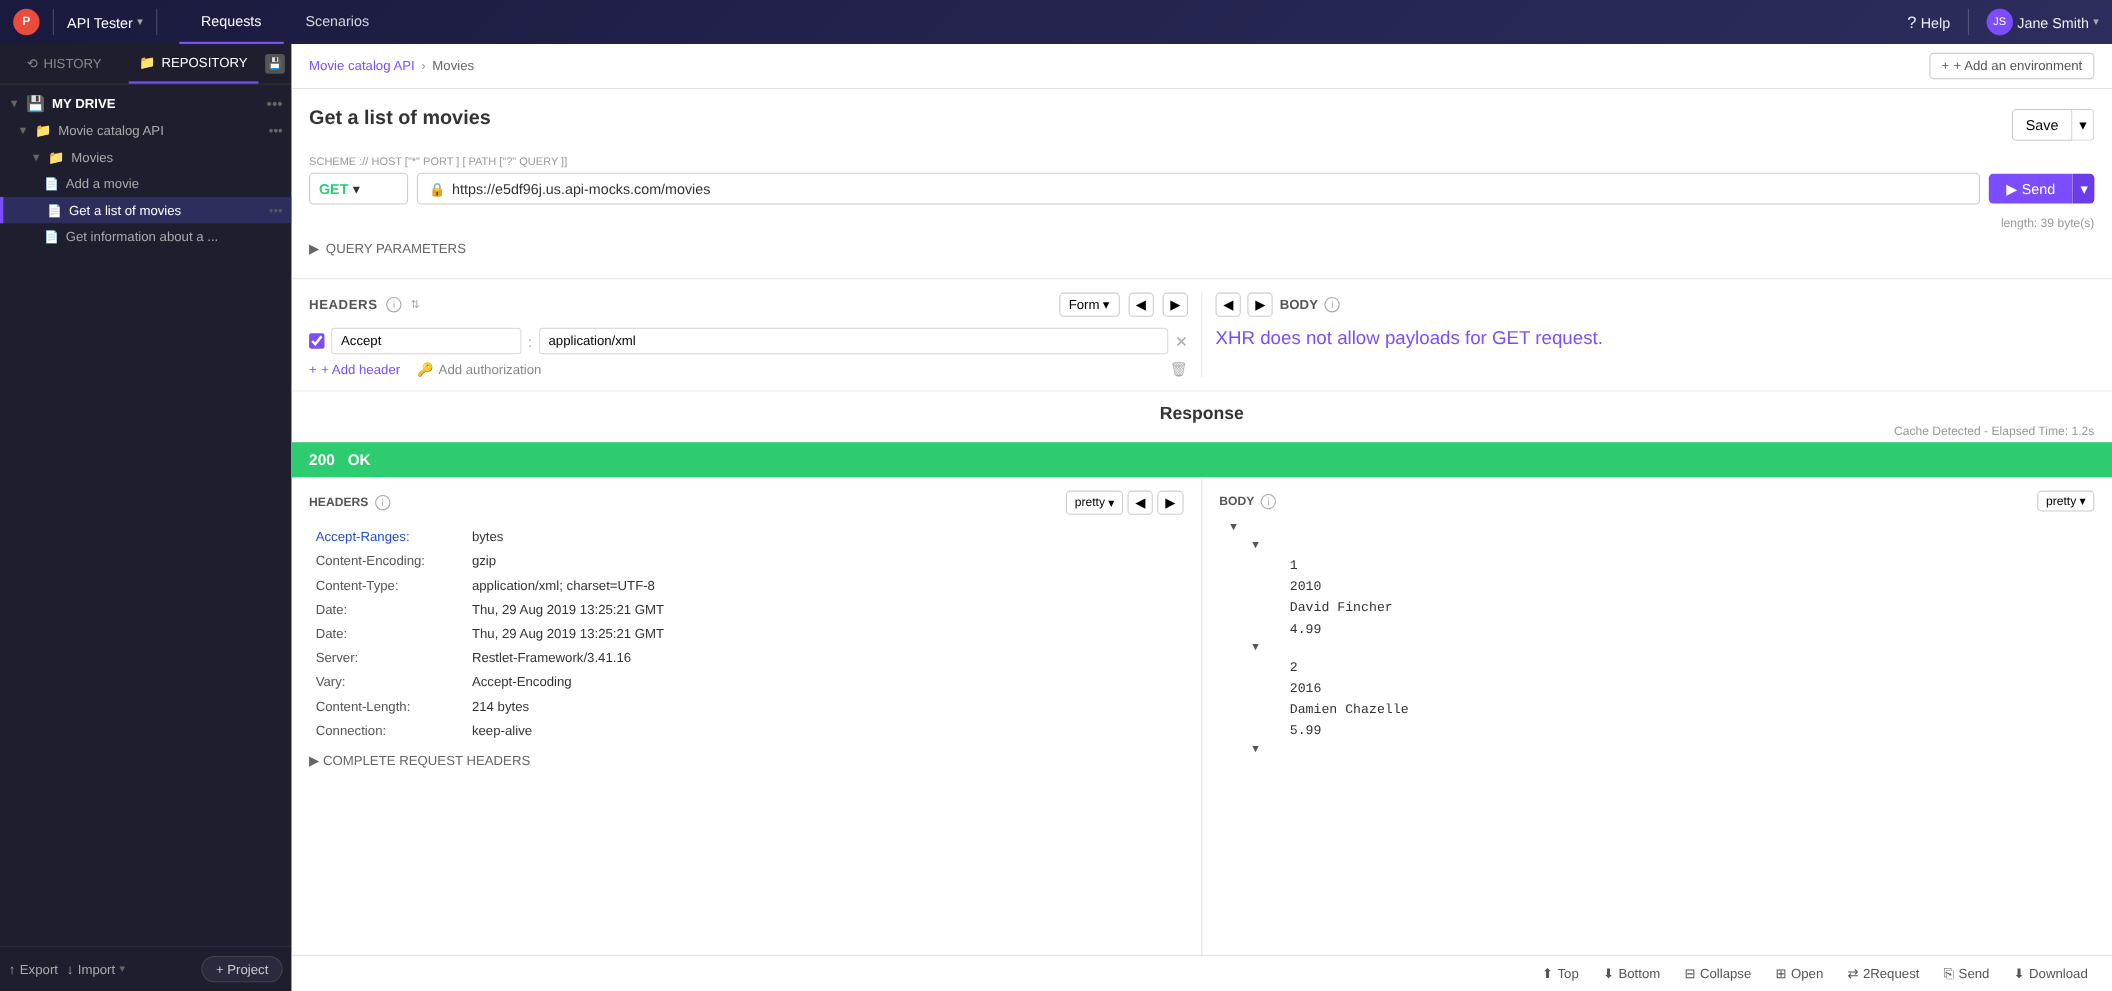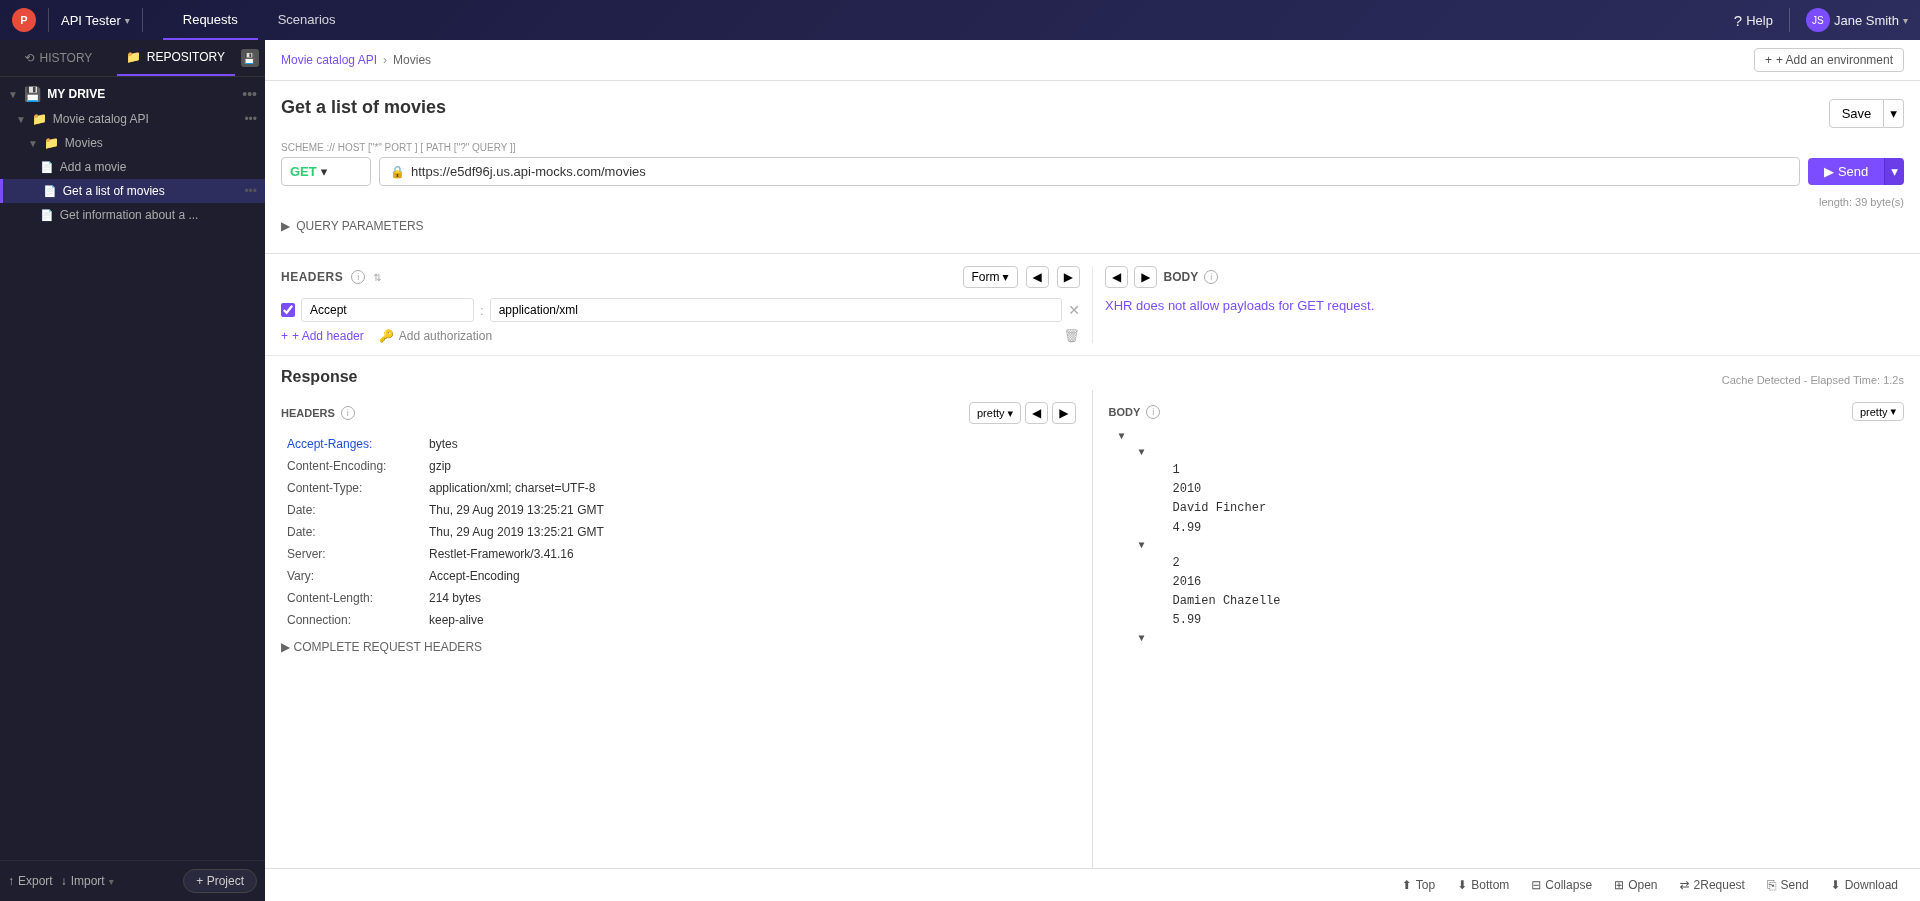--- a/index.html
+++ b/index.html
@@ -76,30 +76,30 @@
     .form-btn { background: #fff; border: 1px solid #ccc; border-radius: 4px; padding: 3px 8px; font-size: 12px; cursor: pointer; display: flex; align-items: center; gap: 3px; }
     .arrow-btn { background: #fff; border: 1px solid #ccc; border-radius: 4px; padding: 3px 6px; font-size: 12px; cursor: pointer; }
     .body-label { font-size: 12px; font-weight: 600; color: #555; text-transform: uppercase; display: flex; align-items: center; gap: 4px; }
     .header-row { display: flex; align-items: center; gap: 6px; margin-bottom: 6px; }
     .header-checkbox { width: 14px; height: 14px; accent-color: #7c4dff; cursor: pointer; }
     .header-key { flex: 0 0 130px; border: 1px solid #ddd; border-radius: 3px; padding: 4px 8px; font-size: 12px; outline: none; }
     .header-val { flex: 1; border: 1px solid #ddd; border-radius: 3px; padding: 4px 8px; font-size: 12px; outline: none; }
     .header-del { color: #aaa; cursor: pointer; font-size: 14px; }
     .add-header-btn { font-size: 12px; color: #7c4dff; cursor: pointer; display: flex; align-items: center; gap: 4px; }
     .add-auth-btn { font-size: 12px; color: #888; cursor: pointer; display: flex; align-items: center; gap: 4px; }
-    .body-info { color: #888; font-size: 13px; }
+    .body-info { color: #888; font-size: 17px; }
     .body-info span { color: #7c4dff; font-weight: 500; }
     .two-col { display: flex; gap: 0; }
     .left-half { flex: 1; border-right: 1px solid #e8e8e8; padding-right: 12px; }
     .right-half { flex: 1; padding-left: 12px; }
     .delete-icon { color: #aaa; cursor: pointer; }
 
     
     .response-section { background: #fff; flex: 1; display: flex; flex-direction: column; overflow: hidden; }
-    .response-header-row { display: flex; align-items: flex-end; padding: 12px 16px 4px; }
+    .response-header-row { display: flex; align-items: center; padding: 12px 16px 4px; flex-direction: column; }
     .response-title { font-size: 16px; font-weight: 600; color: #333; }
     .response-meta { margin-left: auto; font-size: 11px; color: #999; }
     .status-bar { background: #2ecc71; color: #fff; padding: 8px 16px; font-size: 14px; font-weight: 600; }
     .response-body { display: flex; flex: 1; overflow: hidden; }
     .resp-left { flex: 0 0 50%; border-right: 1px solid #e0e0e0; overflow-y: auto; padding: 12px 16px; }
     .resp-right { flex: 1; overflow-y: auto; padding: 12px 16px; }
     .resp-section-header { display: flex; align-items: center; gap: 6px; margin-bottom: 8px; }
     .resp-label { font-size: 11px; font-weight: 700; color: #555; text-transform: uppercase; }
     .pretty-btn { background: #fff; border: 1px solid #ccc; border-radius: 4px; padding: 2px 7px; font-size: 11px; cursor: pointer; display: flex; align-items: center; gap: 3px; }
     .header-table { width: 100%; font-size: 12px; }
@@ -327,20 +327,25 @@
           </div>
         </div>
       </div>
 
       <div class="response-section">
         <div class="response-header-row">
           <span class="response-title">Response</span>
           <span class="response-meta">Cache Detected - Elapsed Time: 1.2s</span>
         </div>
 
+        <div class="status-bar">
+          <span>200</span>
+          &nbsp;
+          <span>OK</span>
+        </div>
 
         <div class="response-body">
 
           <div class="resp-left">
             <div class="resp-section-header">
               <span class="resp-label">HEADERS</span>
               <span class="info-icon">i</span>
               <div style="margin-left:auto;display:flex;gap:4px;">
                 <button class="pretty-btn">
                   <span>pretty</span>

